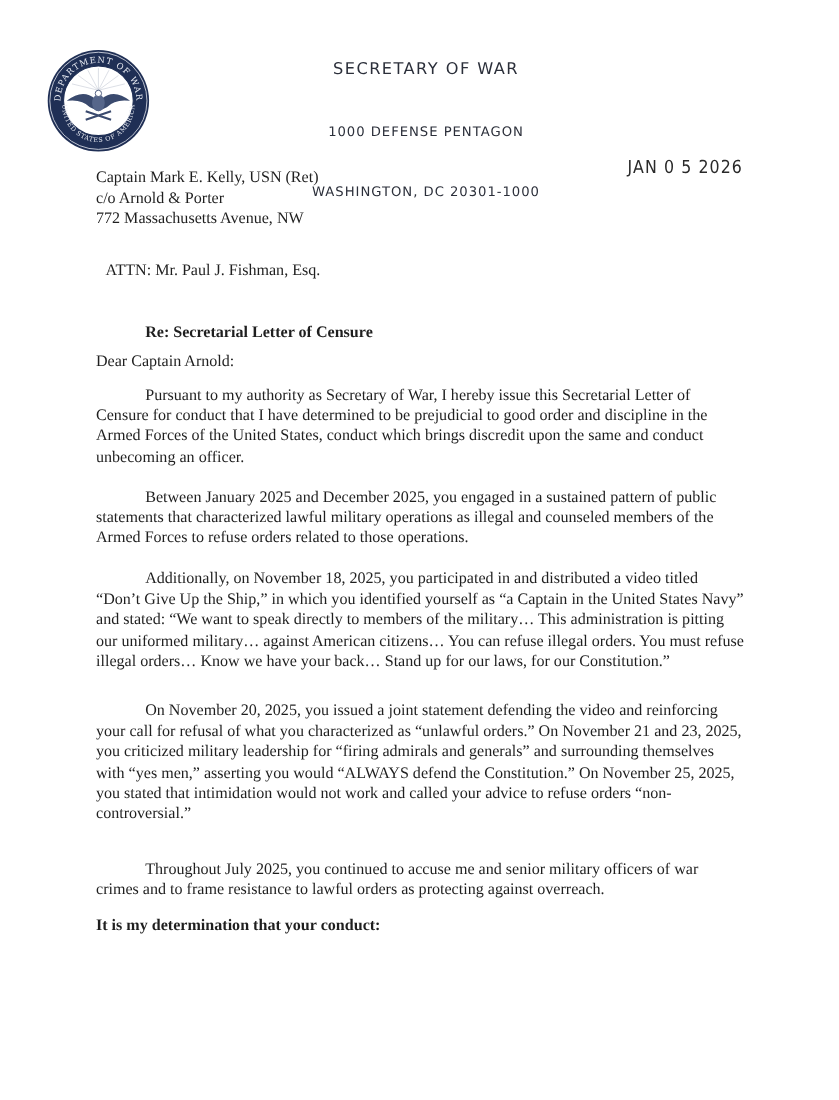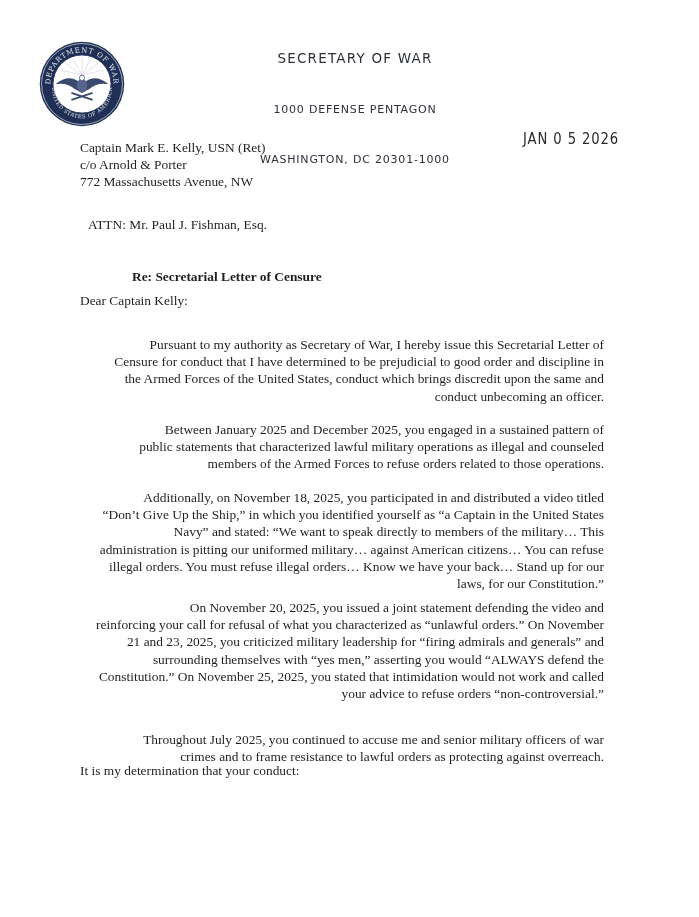--- a/index.html
+++ b/index.html
@@ -14,31 +14,31 @@
   .lh-line { font-size: 11px; letter-spacing: 0.8px; line-height: 13px; margin-top: 37px; }
 
   .date-stamp { position: absolute; left: 523px; top: 130px; font-family: "DejaVu Sans", sans-serif;
     font-size: 15px; letter-spacing: 1px; color: #2a2a2a; transform: scaleX(0.88); transform-origin: left top; }
 
   .serif { font-family: "Liberation Serif", "DejaVu Serif", serif; font-size: 13.4px; line-height: 17.2px; color: #1f1f1f; }
 
   .address { position: absolute; left: 80px; top: 139px; }
   .attn { position: absolute; left: 88px; top: 216px; }
 
-  .re-line { position: absolute; left: 121px; top: 268px; font-weight: bold; margin-left: 11px; }
+  .re-line { position: absolute; left: 121px; top: 268px; font-weight: bold; }
   .salutation { position: absolute; left: 80px; top: 292px; }
 
   .body-text { position: absolute; left: 80px; width: 540px; }
-  .body-text p { margin: 16px; text-indent: 41px; text-align: right; }
+  .body-text p { margin: 0; text-indent: 41px; }
   .p1 { top: 320px; }
   .p2 { top: 405px; }
   .p3 { top: 473px; }
   .p4 { top: 583px; }
   .p5 { top: 715px; }
-  .closing { position: absolute; left: 80px; top: 762px; }
+  .closing { position: absolute; left: 80px; top: 762px; font-weight: bold; }
 </style>
 </head>
 <body>
 
 <div class="page">
 
   <svg class="seal" viewBox="0 0 100 100">
     <circle cx="50" cy="50" r="48" fill="#1f2f55"></circle>
     <circle cx="50" cy="50" r="46" fill="none" stroke="#d9dde6" stroke-width="0.8"></circle>
     <circle cx="50" cy="50" r="33" fill="#ffffff"></circle>
@@ -77,21 +77,21 @@
   <div class="address serif">
     <div>Captain Mark E. Kelly, USN (Ret)</div>
     <div>c/o Arnold &amp; Porter</div>
     <div>772 Massachusetts Avenue, NW</div>
   </div>
 
   <div class="attn serif">ATTN: Mr. Paul J. Fishman, Esq.</div>
 
   <div class="re-line serif">Re: Secretarial Letter of Censure</div>
 
-  <div class="salutation serif">Dear Captain Kelly:</div>
+  <div class="salutation serif">Dear Captain Arnold:</div>
 
   <div class="body-text serif p1">
     <p>Pursuant to my authority as Secretary of War, I hereby issue this Secretarial Letter of Censure for conduct that I have determined to be prejudicial to good order and discipline in the Armed Forces of the United States, conduct which brings discredit upon the same and conduct unbecoming an officer.</p>
   </div>
   <div class="body-text serif p2">
     <p>Between January 2025 and December 2025, you engaged in a sustained pattern of public statements that characterized lawful military operations as illegal and counseled members of the Armed Forces to refuse orders related to those operations.</p>
   </div>
   <div class="body-text serif p3">
     <p>Additionally, on November 18, 2025, you participated in and distributed a video titled “Don’t Give Up the Ship,” in which you identified yourself as “a Captain in the United States Navy” and stated: “We want to speak directly to members of the military… This administration is pitting our uniformed military… against American citizens… You can refuse illegal orders. You must refuse illegal orders… Know we have your back… Stand up for our laws, for our Constitution.”</p>
   </div>

